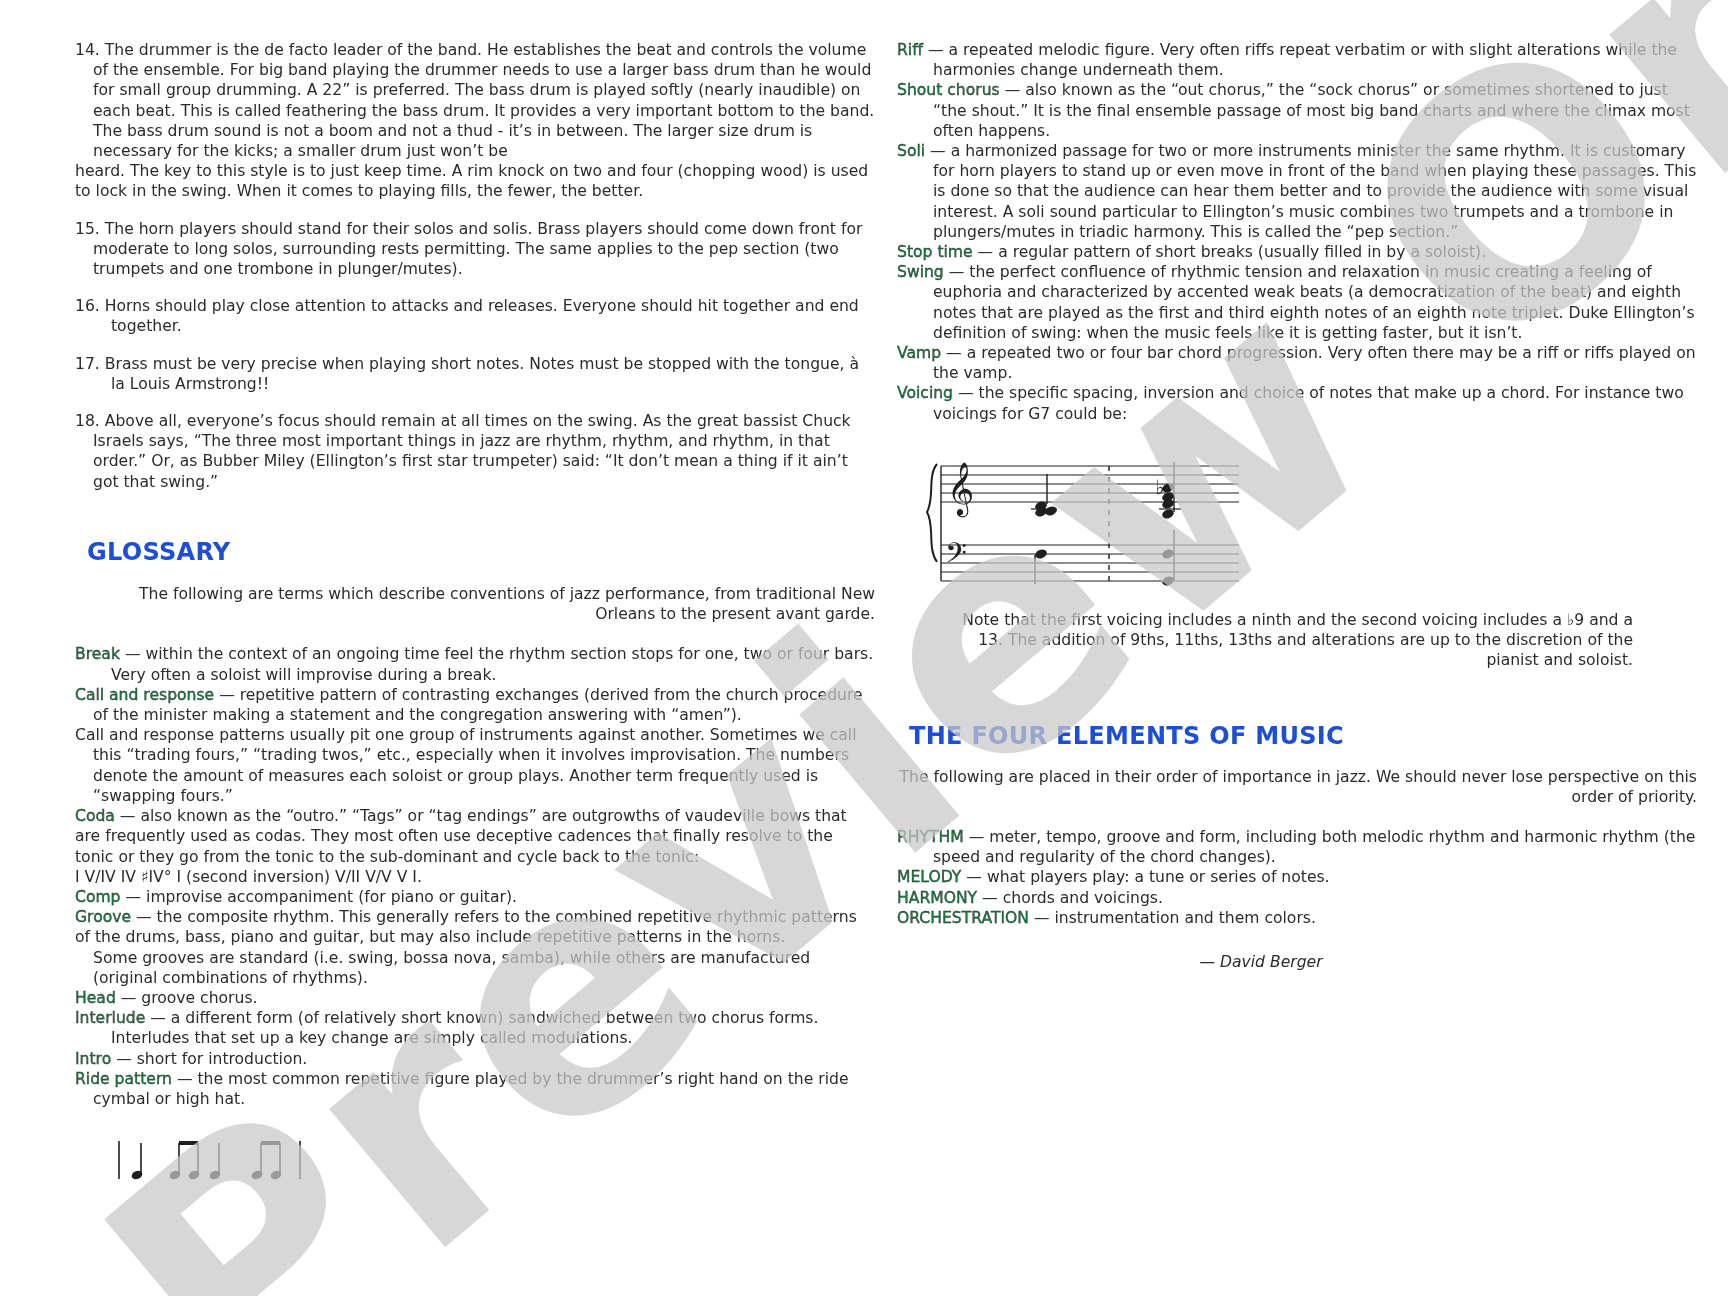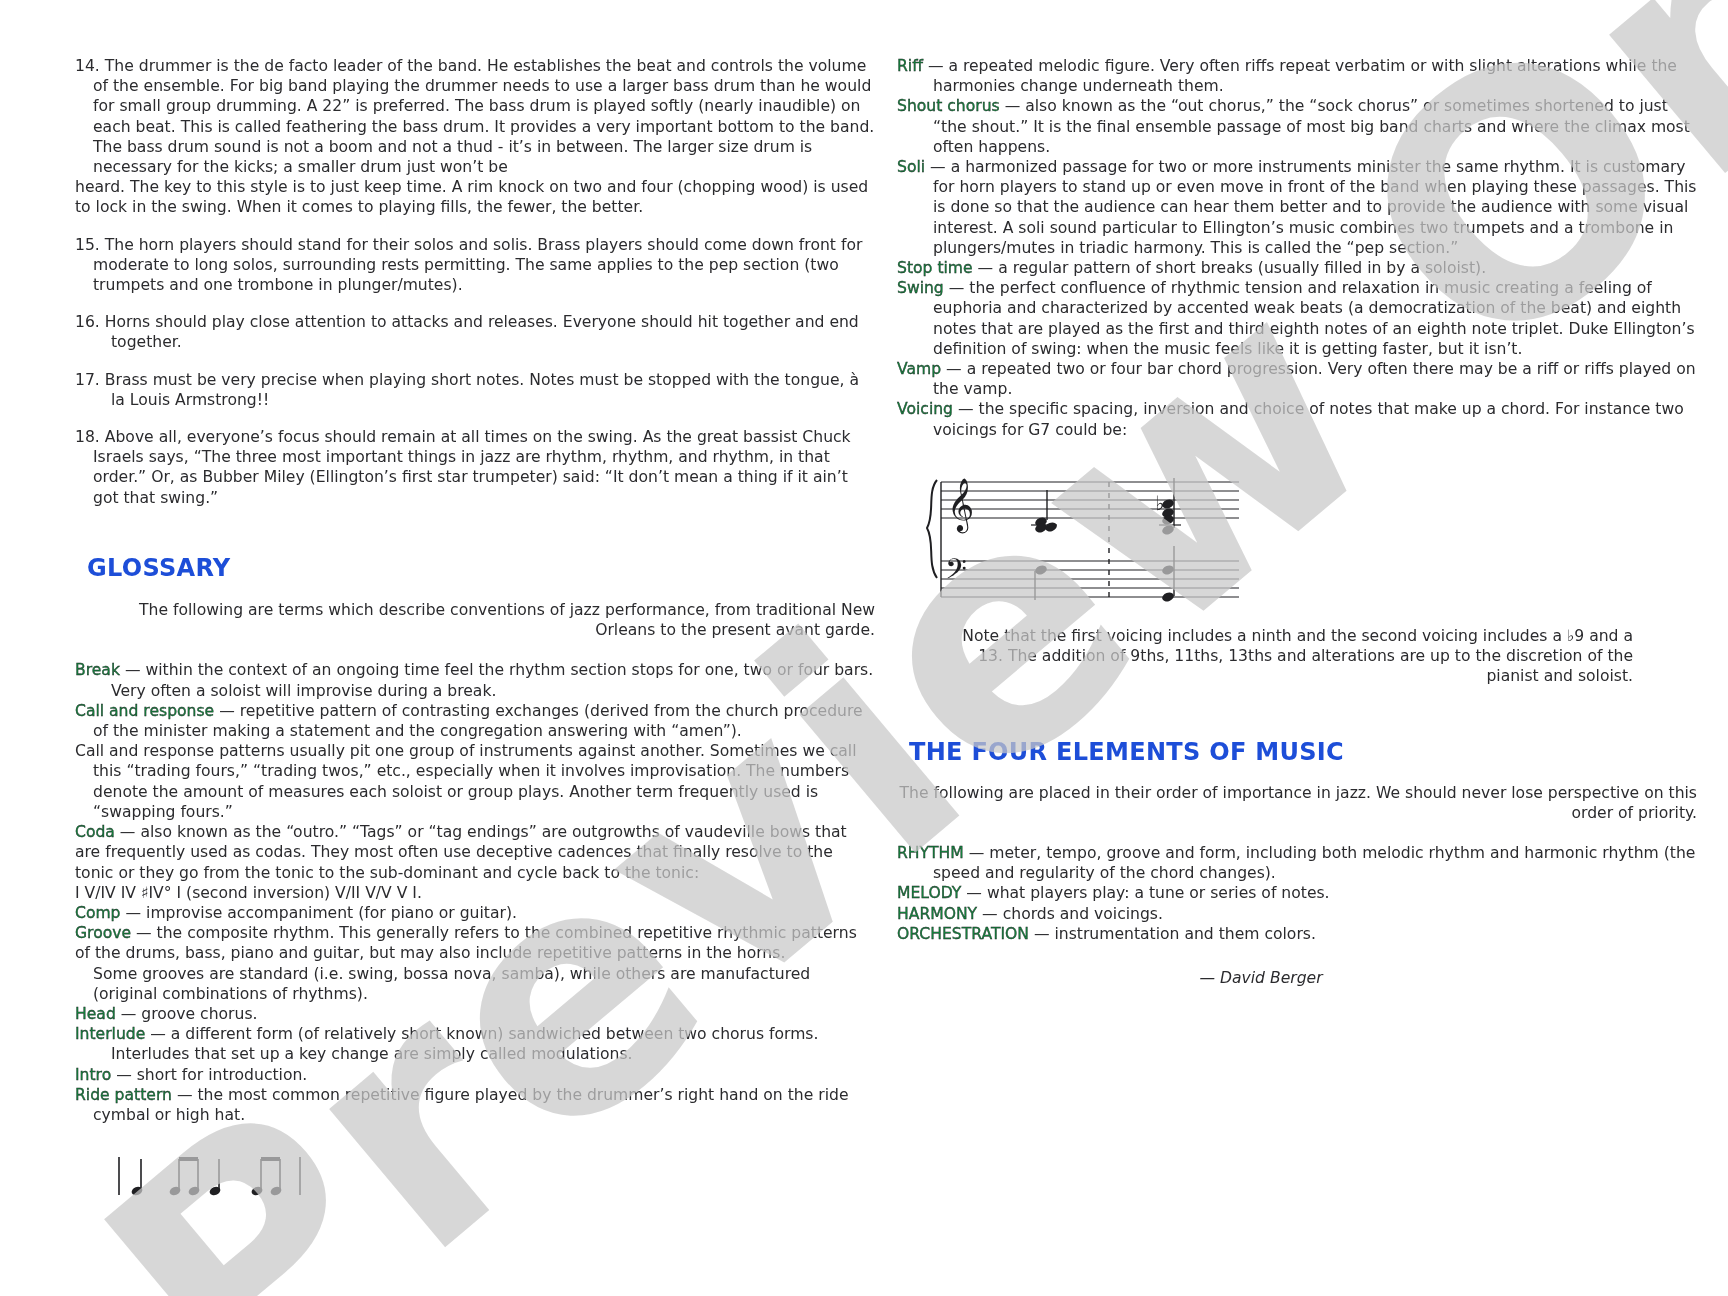--- a/index.html
+++ b/index.html
@@ -1,20 +1,20 @@
 <!DOCTYPE html>
 <html><head>
 <meta charset="utf-8">
 <style>
   html, body { margin: 0; padding: 0; }
   body {
     width: 1728px; height: 1296px; background: #ffffff; position: relative; overflow: hidden;
     font-family: "DejaVu Sans", sans-serif; color: #2b2b2e;
   }
-  .col { position: absolute; top: 56px; font-size: 15.6px; line-height: 20.2px; }
+  .col { position: absolute; top: 40px; font-size: 15.6px; line-height: 20.2px; }
   .col-left { left: 75px; width: 800px; }
   .col-right { left: 897px; width: 800px; }
   .item { margin: 0 0 17px 0; }
   .hang1 { padding-left: 18px; text-indent: -18px; }
   .hang2 { padding-left: 36px; text-indent: -36px; }
   .flush { padding-left: 0; text-indent: 0; }
   .indent-cont { padding-left: 18px; }
   .term { font-weight: normal; color: #15803d; -webkit-text-stroke: 0.35px #1f1f22; }
   .heading {
     font-family: "DejaVu Sans", sans-serif; font-weight: bold; font-size: 24px;

